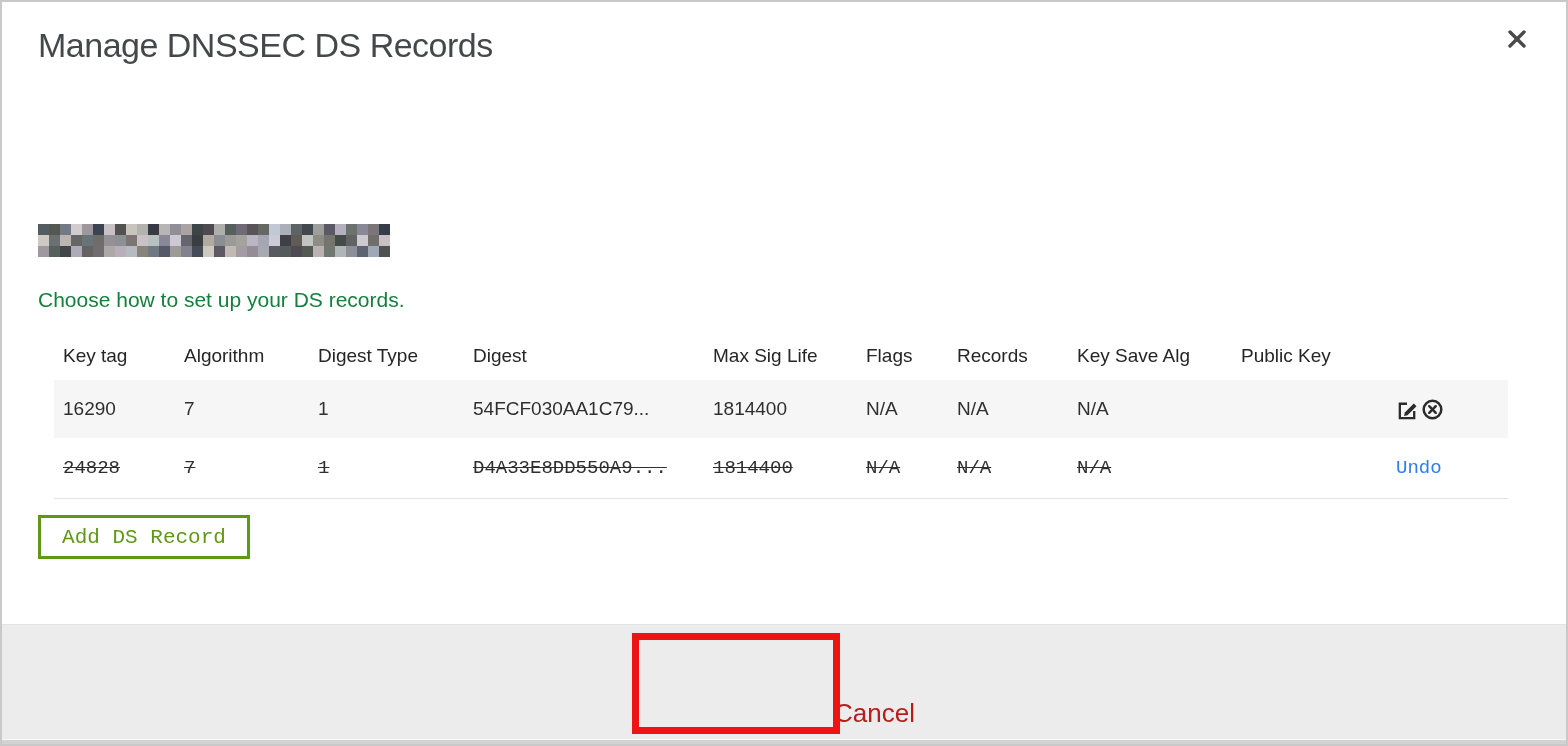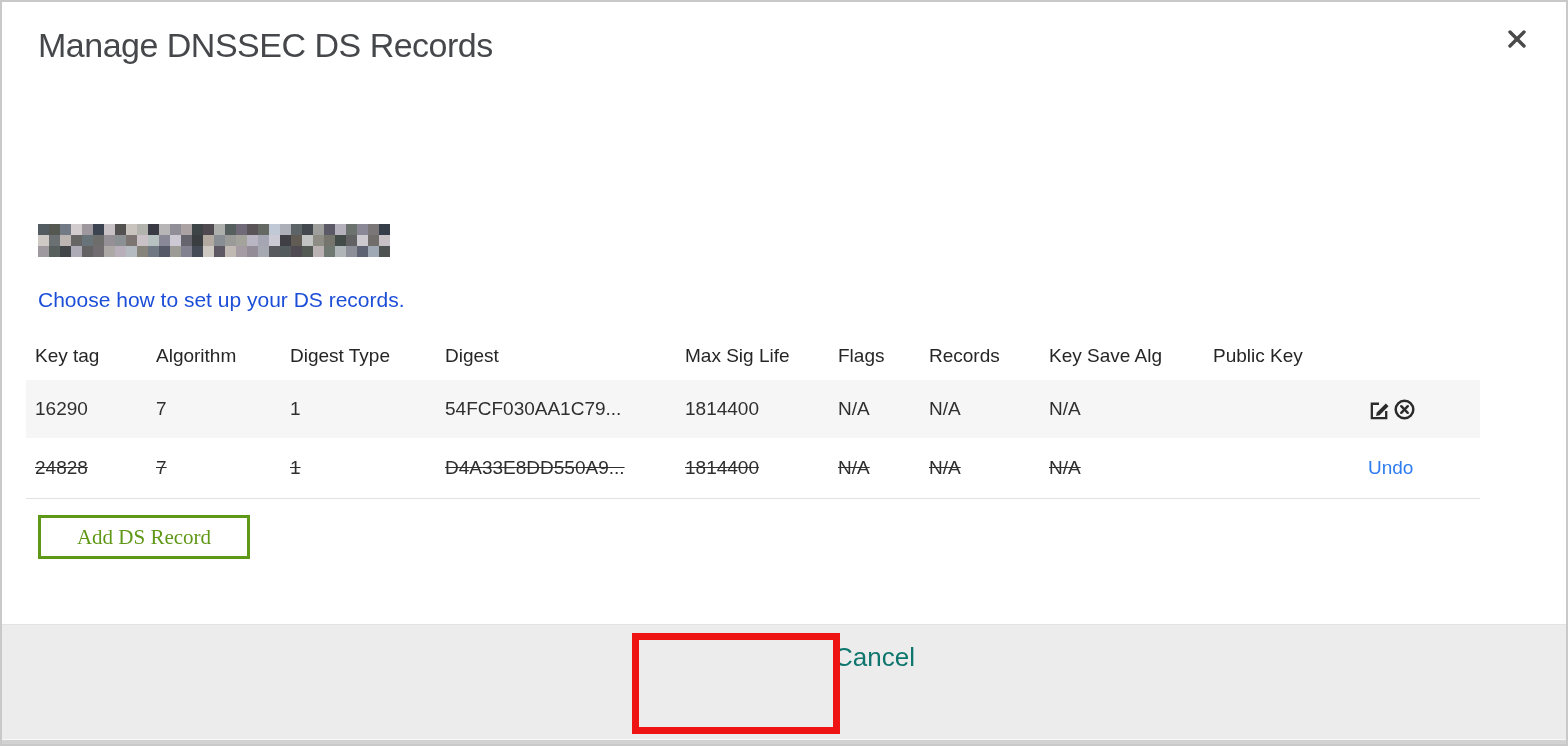--- a/index.html
+++ b/index.html
@@ -22,66 +22,66 @@
   }
 
   .domain-redacted {
     position:absolute; left:36px; top:222px; width:352px; height:33px;
     display:flex; flex-wrap:wrap; overflow:hidden;
   }
   .domain-redacted span { width:11px; height:11px; display:block; }
 
   .instruction {
     position:absolute; left:36px; top:286px;
-    font-size:21px; color:#1d4ed8;
+    font-size:21px; color:#15803d;
   }
 
   table.ds-table {
-    position:absolute; left:24px; top:330px; width:1454px;
+    position:absolute; left:52px; top:330px; width:1454px;
     border-collapse:collapse; table-layout:fixed;
     font-size:19px; color:#2f2f2f;
   }
   .ds-table th {
     height:48px; text-align:left; vertical-align:middle;
     font-weight:400; color:#262626; padding:0 0 0 9px; white-space:nowrap;
   }
   .ds-table td {
     vertical-align:middle; padding:0 0 0 9px; white-space:nowrap; overflow:hidden;
   }
   tr.record-row.first  { height:58px; background:#f6f6f6; }
-  tr.record-row.second { height:60px; background:#ffffff; border-bottom:1px solid #e2e2e2; }
+  tr.record-row.second { height:60px; background:#ffffff; border-bottom:1px solid #e2e2e2;font-family:Liberation Mono, monospace; }
   tr.record-row.deleted td.value { text-decoration:line-through; }
   td.actions { text-align:left; padding-right:10px; }
   .icon-btn { display:inline-block; vertical-align:middle; cursor:pointer; line-height:0; }
   .icon-btn + .icon-btn { margin-left:2px; }
   .undo-link { color:#2e7cf0; cursor:pointer; text-decoration:none; font-size:19px; }
 
   .add-ds-btn {
     position:absolute; left:36px; top:513px; width:212px; height:44px;
     background:#fff; border:3px solid #5f9716; color:#5f9716;
-    font-size:21px; font-family:Liberation Serif, serif; cursor:pointer;
+    font-size:21px; font-family:Liberation Mono, monospace; cursor:pointer;
   }
 
   .footer {
     position:absolute; left:0; top:622px; width:1568px; height:124px;
     background:#ececec; border-top:1px solid #e3e3e3;
   }
   .screen-bottom-edge {
     position:absolute; left:0; bottom:0; width:1568px; height:5px;
     background:#d2d2d2; border-top:1px solid #f8f8f8;
   }
 
   .save-btn {
     position:absolute; left:654px; top:649px; width:164px; height:68px;
     background:#5b9502; border:none; border-bottom:5px solid #4a7c02;
     color:#ffffff; font-size:26px; font-family:inherit; cursor:pointer;
   }
   .cancel-link {
-    position:absolute; left:832px; top:640px;
-    font-size:26px; color:#0f766e; cursor:pointer; text-decoration:none;
+    position:absolute; left:832px; top:696px;
+    font-size:26px; color:#b91c1c; cursor:pointer; text-decoration:none;
   }
   .annotation-red-box {
     position:absolute; left:630px; top:631px; width:208px; height:101px;
     border:7px solid #ee1414; pointer-events:none;
   }
 </style>
 </head>
 <body>
 
 <div class="screen">

